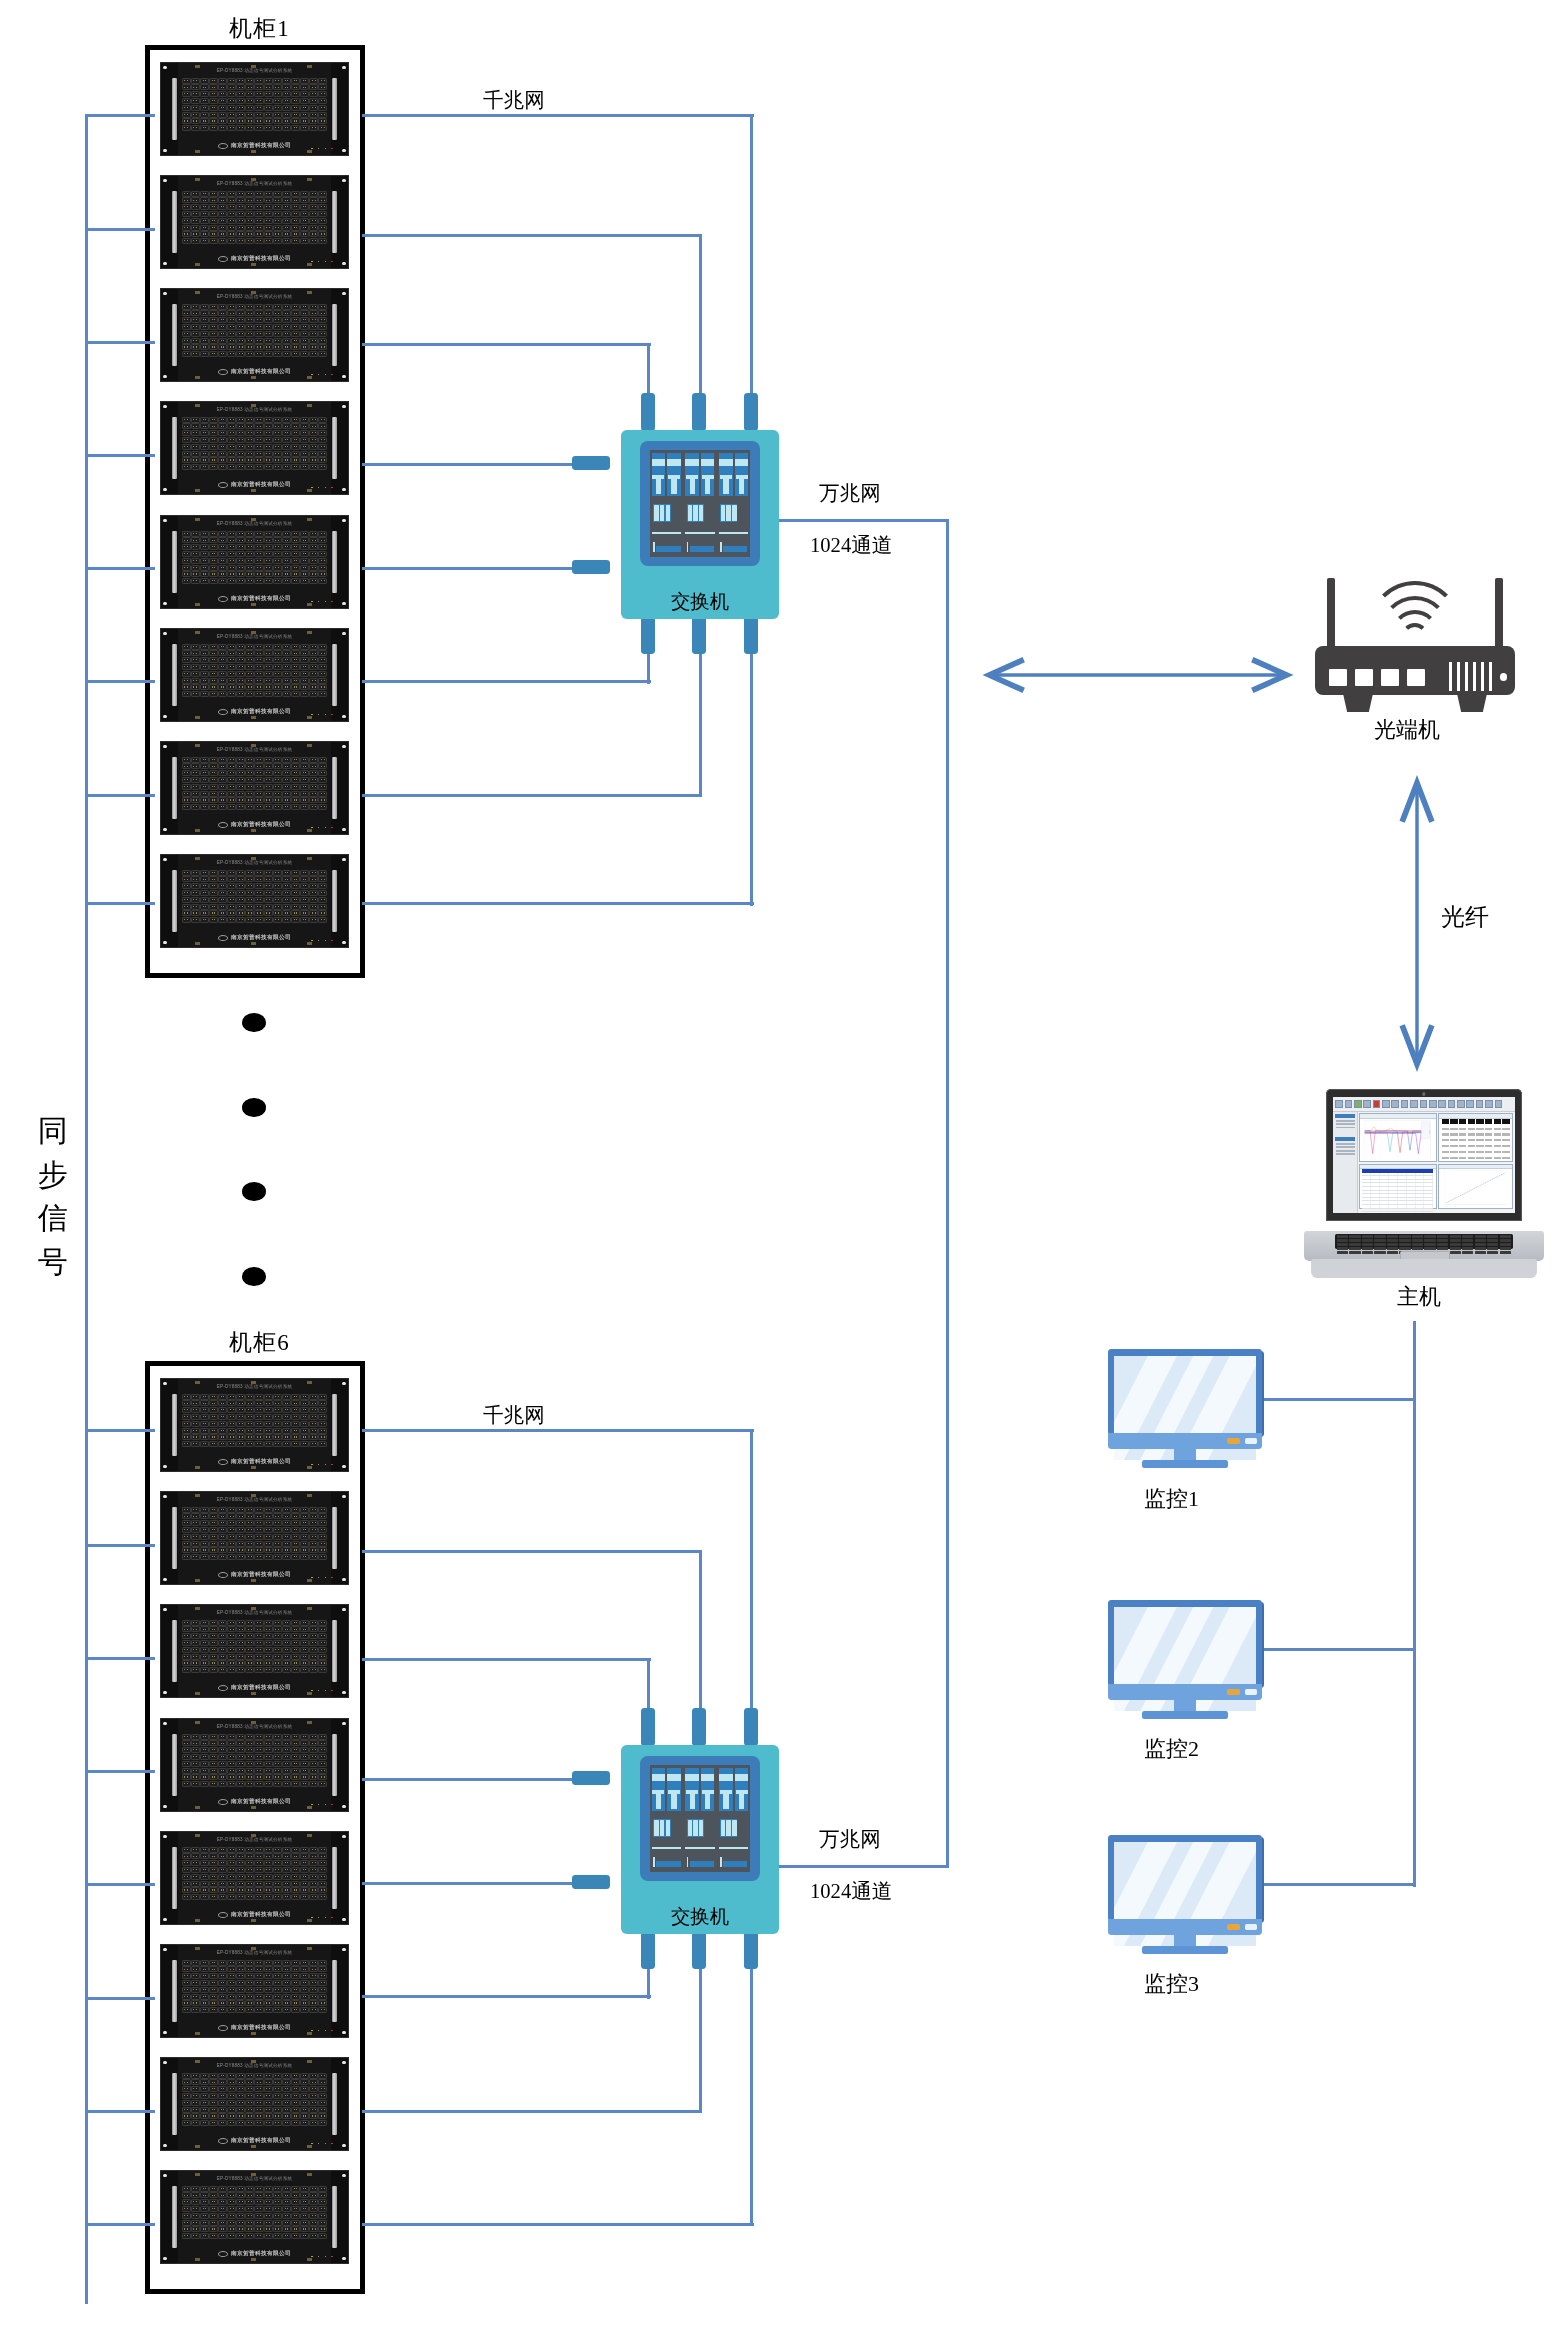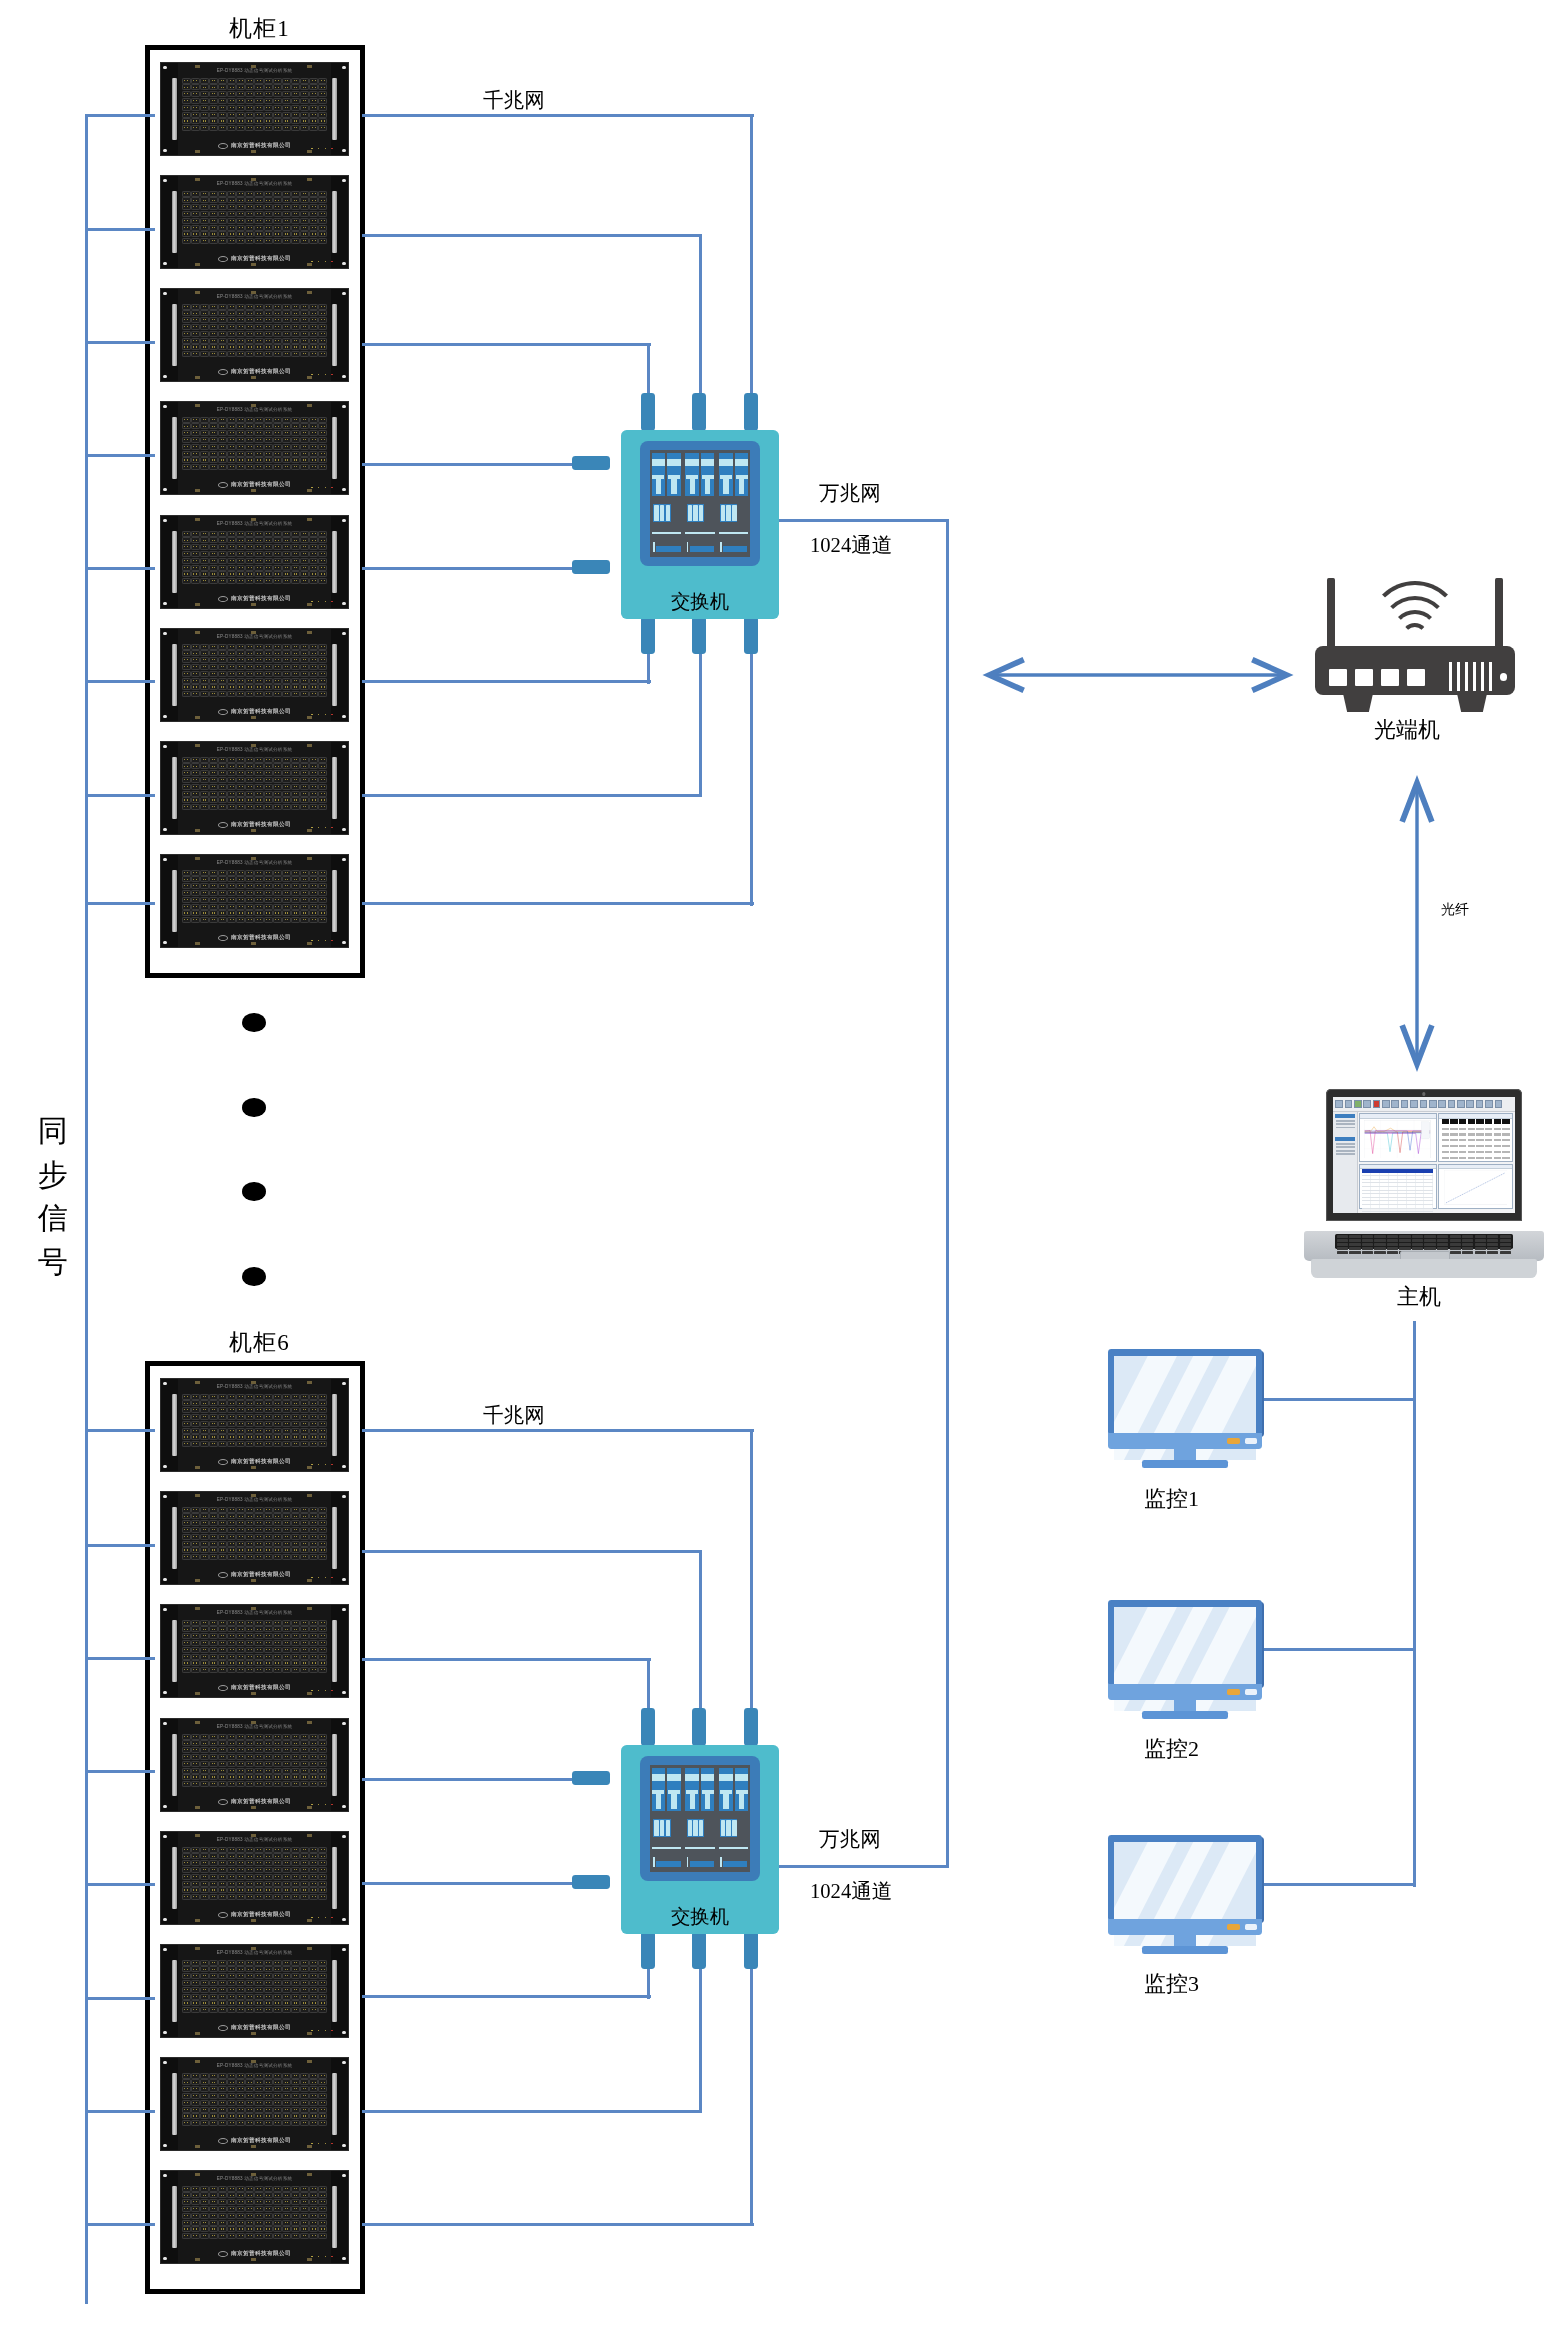--- a/index.html
+++ b/index.html
@@ -428,21 +428,21 @@
     <div class="foot" style="left:14%;"></div>
     <div class="foot" style="right:14%;"></div>
   </div>
   <div class="lbl" style="left:1374px;top:715px;font-size:22px;">光端机</div>
 
   <svg class="arrow-v" style="left:1397px;top:775px;width:40px;height:297px;" viewBox="0 0 70 520">
     <line x1="35" y1="14" x2="35" y2="506" stroke="#4E7FBF" stroke-width="6"></line>
     <polyline points="9,82 35,14 61,82" fill="none" stroke="#4E7FBF" stroke-width="10"></polyline>
     <polyline points="9,438 35,506 61,438" fill="none" stroke="#4E7FBF" stroke-width="10"></polyline>
   </svg>
-  <div class="lbl" style="left:1441px;top:901px;font-size:14px;">光纤</div>
+  <div class="lbl" style="left:1441px;top:901px;font-size:24px;">光纤</div>
 
   <div class="laptop" style="left:1304px;top:1089px;width:240px;height:189px;">
     <div class="lid">
       <div class="cam"></div>
       <div class="screen">
         <div class="app-tb">
           <i></i>
             <i></i>
             <i class="g"></i>
             <i></i>

